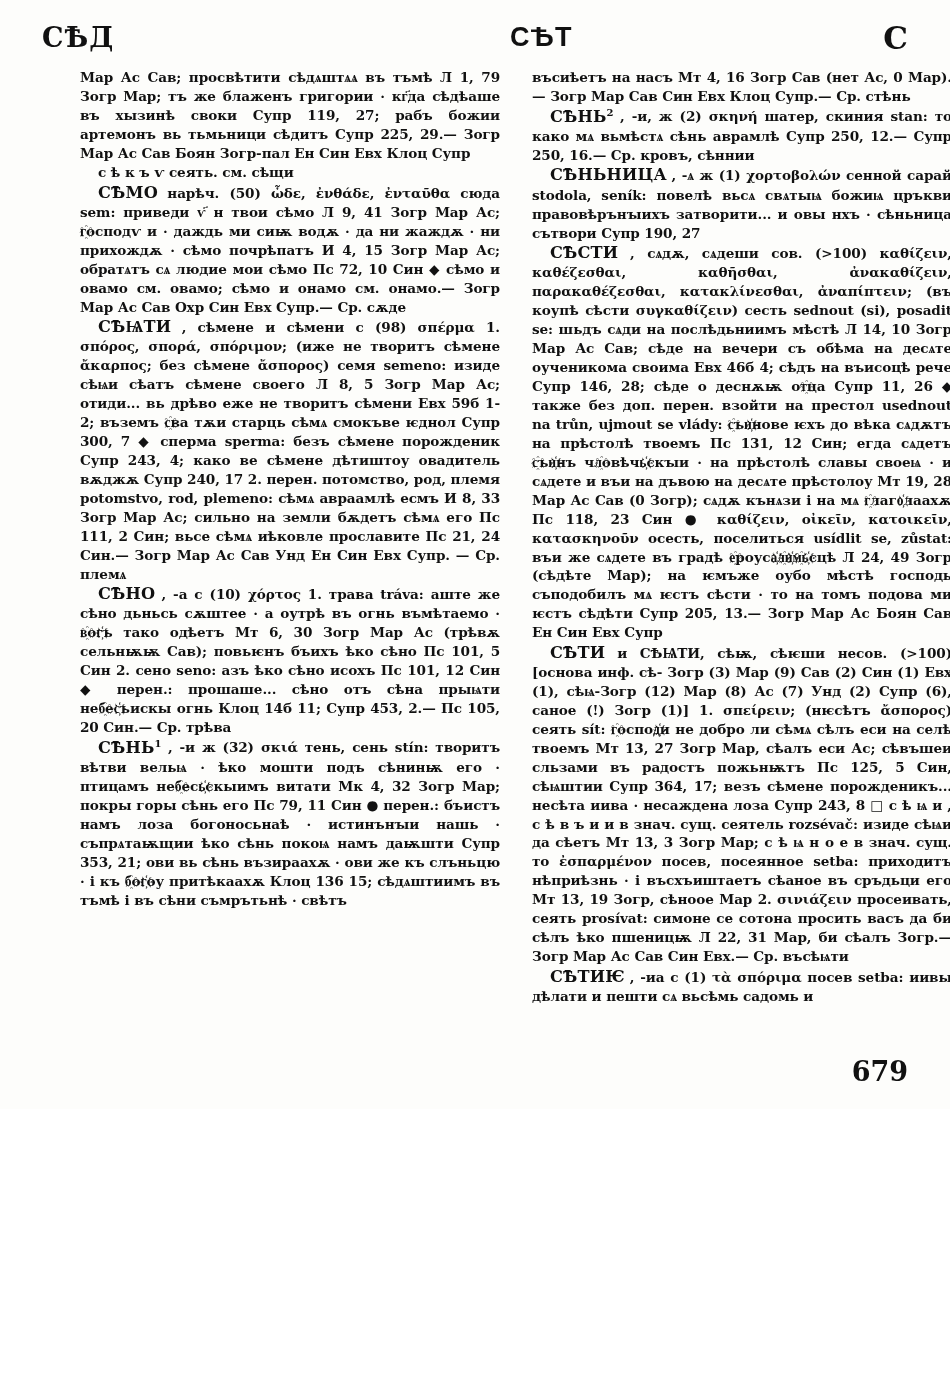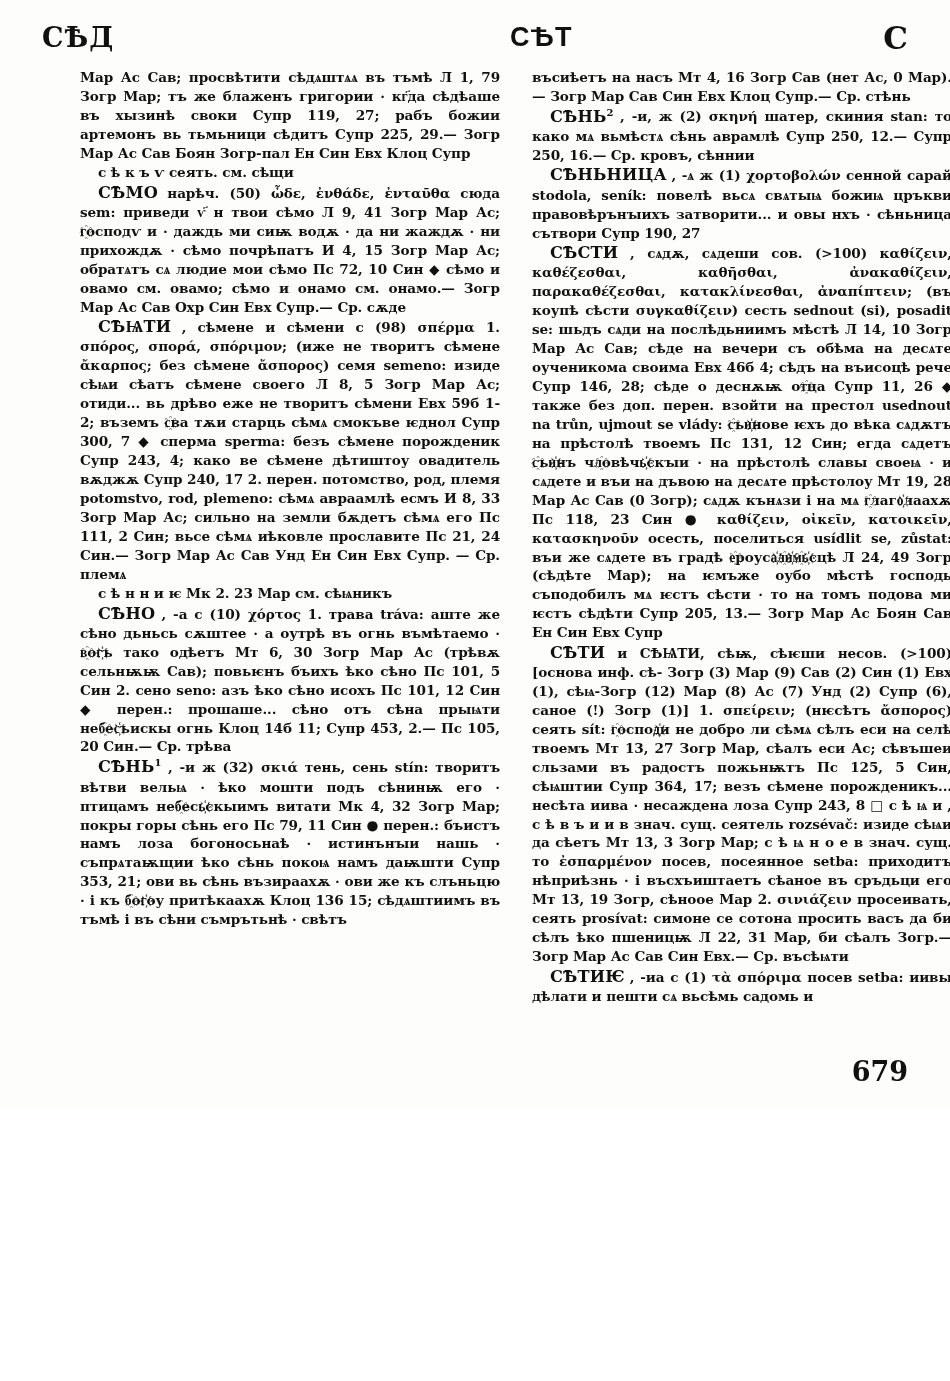--- a/index.html
+++ b/index.html
@@ -126,23 +126,20 @@
       <p class="entry">
         <span class="hw">СѢМО</span>
         <span class="ocs">нарѣч. (50) ὧδε, ἐνθάδε, ἐνταῦθα сюда sem: приведи ѵ҃ н твои сѣмо Л 9, 41 Зогр Мар Ас; г҈осподѵ и · даждь ми сиѭ водѫ · да ни жаждѫ · ни прихождѫ · сѣмо почрѣпатъ И 4, 15 Зогр Мар Ас; обратѧтъ сѧ людие мои сѣмо Пс 72, 10 Син ◆ сѣмо и овамо см. овамо; сѣмо и онамо см. онамо.— Зогр Мар Ас Сав Охр Син Евх Супр.— Ср. сѫде</span>
       </p>
 
       <p class="entry">
         <span class="hw">СѢѨТИ</span>
         <span class="ocs">, сѣмене и сѣмени с (98) σπέρμα 1. σπόρος, σπορά, σπόριμον; (иже не творитъ сѣмене ἄκαρπος; без сѣмене ἄσπορος) семя semeno: изиде сѣѩи сѣатъ сѣмене своего Л 8, 5 Зогр Мар Ас; отиди... вь дрѣво еже не творитъ сѣмени Евх 59б 1-2; въземъ с҈ва тѫи старць сѣмѧ смокъве ѥднол Супр 300, 7 ◆ сперма sperma: безъ сѣмене порожденик Супр 243, 4; како ве сѣмене дѣтиштоу овадитель вѫджѫ Супр 240, 17 2. перен. потомство, род, племя potomstvo, rod, plemeno: сѣмѧ авраамлѣ есмъ И 8, 33 Зогр Мар Ас; сильно на земли бѫдетъ сѣмѧ его Пс 111, 2 Син; вьсе сѣмѧ иѣковле прославите Пс 21, 24 Син.— Зогр Мар Ас Сав Унд Ен Син Евх Супр. — Ср. племѧ</span>
       </p>
 
-      <p class="entry">
-        <span class="ocs">с ѣ н н и ѥ Мк 2. 23 Мар см. сѣѩникъ</span>
-      </p>
 
       <p class="entry">
         <span class="hw">СѢНО</span>
         <span class="ocs">, -а с (10) χόρτος 1. трава tráva: аште же сѣно дьньсь сѫштее · а оутрѣ въ огнь въмѣтаемо · в҈ог҉ъ тако одѣетъ Мт 6, 30 Зогр Мар Ас (трѣвѫ сельнѭѭ Сав); повьѥнъ бъихъ ѣко сѣно Пс 101, 5 Син 2. сено seno: азъ ѣко сѣно исохъ Пс 101, 12 Син ◆ перен.: прошаше... сѣно отъ сѣна прыѩти неб҈ес҉ъискы огнь Клоц 14б 11; Супр 453, 2.— Пс 105, 20 Син.— Ср. трѣва</span>
       </p>
 
 
       <p class="entry">
         <span class="hw"><span>СѢНЬ</span><sup>1</sup></span>
         <span class="ocs">, -и ж (32) σκιά тень, сень stín: творитъ вѣтви вельѩ · ѣко мошти подъ сѣнинѭ его · птицамъ неб҈есь҉скыимъ витати Мк 4, 32 Зогр Мар; покры горы сѣнь его Пс 79, 11 Син ● перен.: бъистъ намъ лоза богоносьнаѣ · истинънꙑи нашь · съпрѧтаѭщии ѣко сѣнь покоѩ намъ даѭшти Супр 353, 21; ови вь сѣнь възираахѫ · ови же къ слъньцю · і къ б҈ог҉оу притѣкаахѫ Клоц 136 15; сѣдѧштиимъ въ тъмѣ і въ сѣни съмрътьнѣ · свѣтъ</span>

